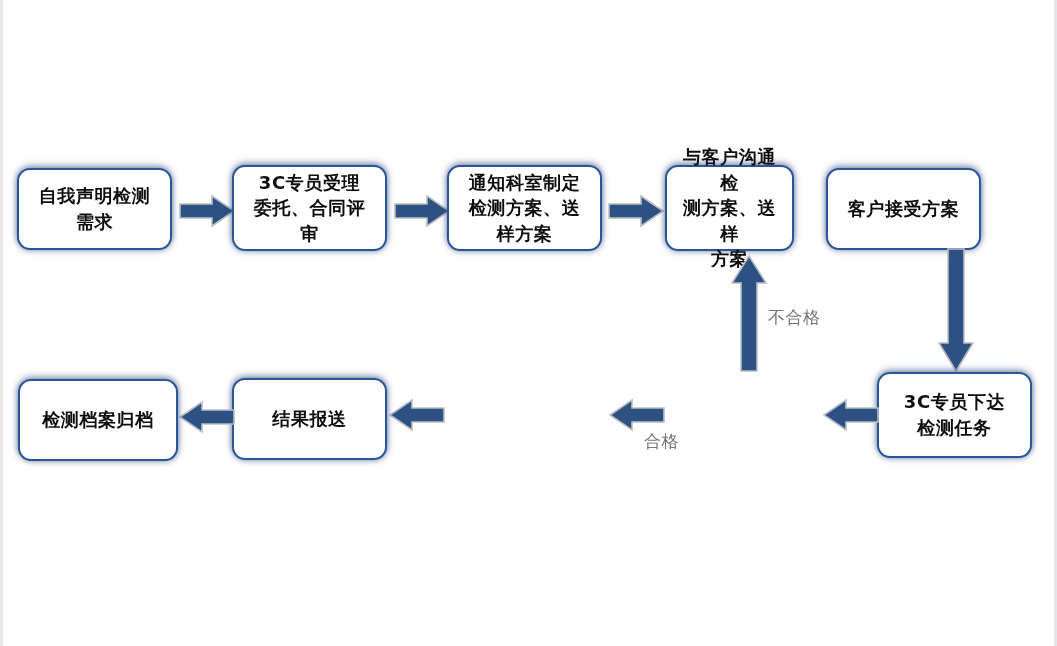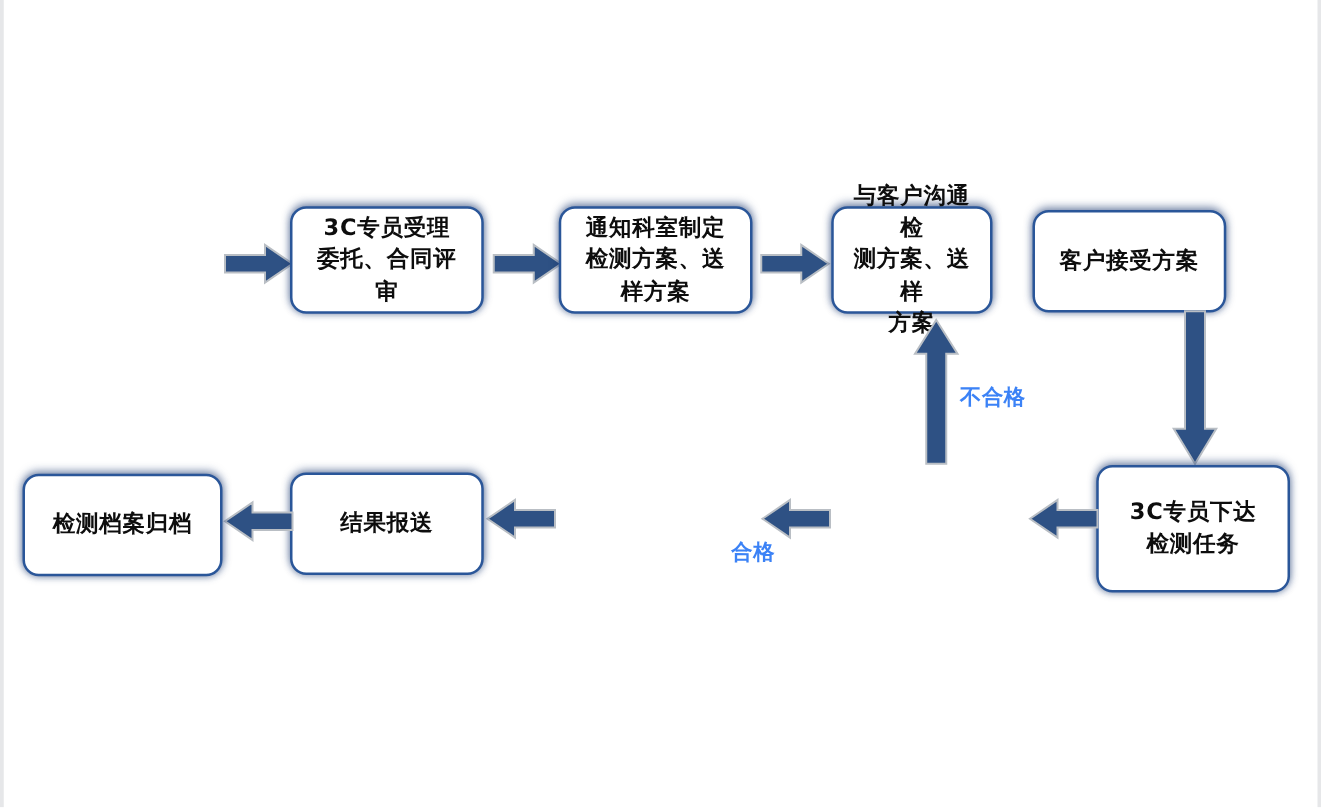--- a/index.html
+++ b/index.html
@@ -54,36 +54,40 @@
     white-space: pre-line;
   }
 
   
   .arrow { position: absolute; }
   .arrow svg { display: block; overflow: visible; }
 
   
   .edge-label {
     position: absolute;
-    color: #3b82f6;
-    font-weight: bold;
+    color: #737373;
+    font-weight: normal;
     font-size: 17px;
     letter-spacing: 0.5px;
     white-space: nowrap;
     text-align: center;
   }
 </style>
 </head>
 <body>
 
 <div id="canvas">
 
   <div class="edge-strip left"></div>
   <div class="edge-strip right"></div>
 
+  <div class="node" style="left:17px; top:168px; width:155px; height:82px; font-size:18px;">
+    <span>自我声明检测
+需求</span>
+  </div>
 
   <div class="arrow" style="left:180px; top:194px; width:56px; height:34px;">
     <svg width="56" height="34" viewBox="0 0 56 34">
       <polygon points="0,10 32,10 32,2 54,17 32,32 32,24 0,24" fill="#2e5184" stroke="#b9bec4" stroke-width="1.6"></polygon>
     </svg>
   </div>
 
   <div class="node" style="left:232px; top:165px; width:155px; height:86px; font-size:18px;">
     <span>3C专员受理
 委托、合同评
@@ -133,39 +137,39 @@
   <div class="arrow" style="left:729px; top:256px; width:40px; height:116px;">
     <svg width="40" height="116" viewBox="0 0 40 116">
       <polygon points="20,0 37,27 28,27 28,115 12,115 12,27 3,27" fill="#2e5184" stroke="#b9bec4" stroke-width="1.6"></polygon>
     </svg>
   </div>
 
   <div class="edge-label" style="left:768px; top:306px;">
     <span>不合格</span>
   </div>
 
-  <div class="node" style="left:877px; top:372px; width:155px; height:102px; font-size:18px;">
+  <div class="node" style="left:877px; top:372px; width:155px; height:86px; font-size:18px;">
     <span>3C专员下达
 检测任务</span>
   </div>
 
   <div class="arrow" style="left:822px; top:398px; width:56px; height:34px;">
     <svg width="56" height="34" viewBox="0 0 56 34">
       <polygon points="56,10 24,10 24,2 2,17 24,32 24,24 56,24" fill="#2e5184" stroke="#b9bec4" stroke-width="1.6"></polygon>
     </svg>
   </div>
 
 
   <div class="arrow" style="left:608px; top:398px; width:56px; height:34px;">
     <svg width="56" height="34" viewBox="0 0 56 34">
       <polygon points="56,10 24,10 24,2 2,17 24,32 24,24 56,24" fill="#2e5184" stroke="#b9bec4" stroke-width="1.6"></polygon>
     </svg>
   </div>
 
-  <div class="edge-label" style="left:585px; top:430px;">
+  <div class="edge-label" style="left:644px; top:430px;">
     <span>合格</span>
   </div>
 
 
   <div class="arrow" style="left:388px; top:398px; width:56px; height:34px;">
     <svg width="56" height="34" viewBox="0 0 56 34">
       <polygon points="56,10 24,10 24,2 2,17 24,32 24,24 56,24" fill="#2e5184" stroke="#b9bec4" stroke-width="1.6"></polygon>
     </svg>
   </div>
 

